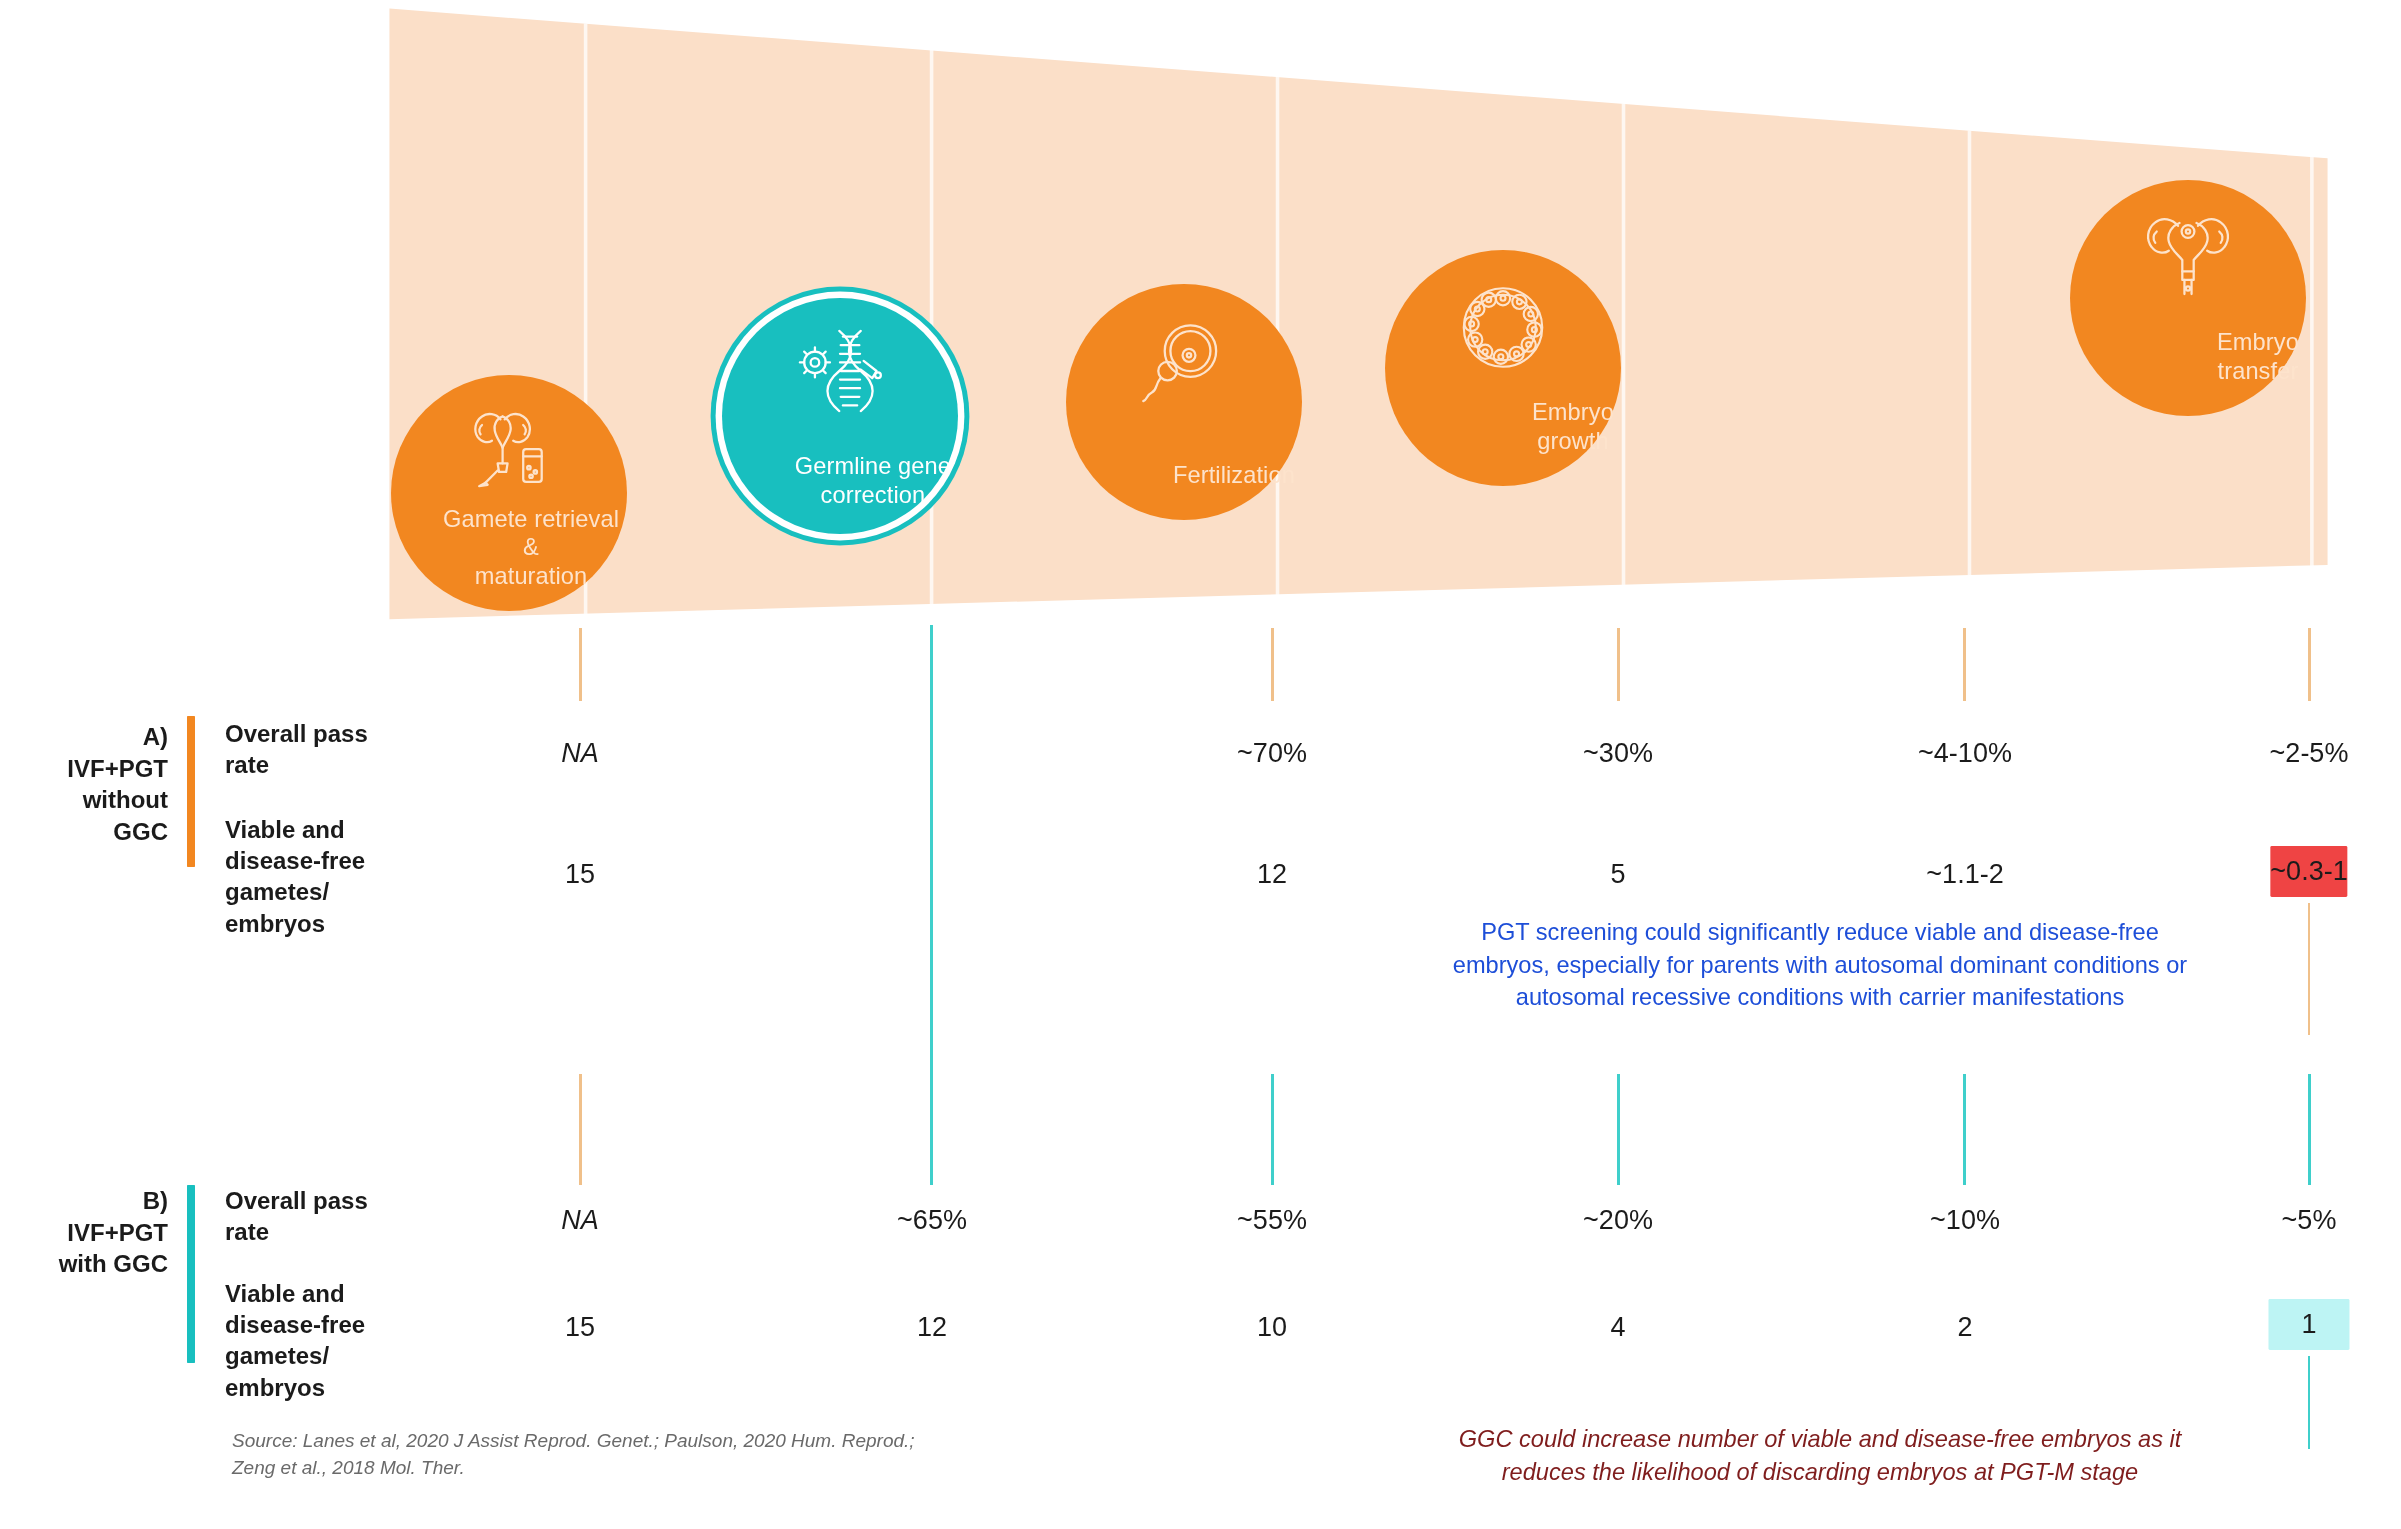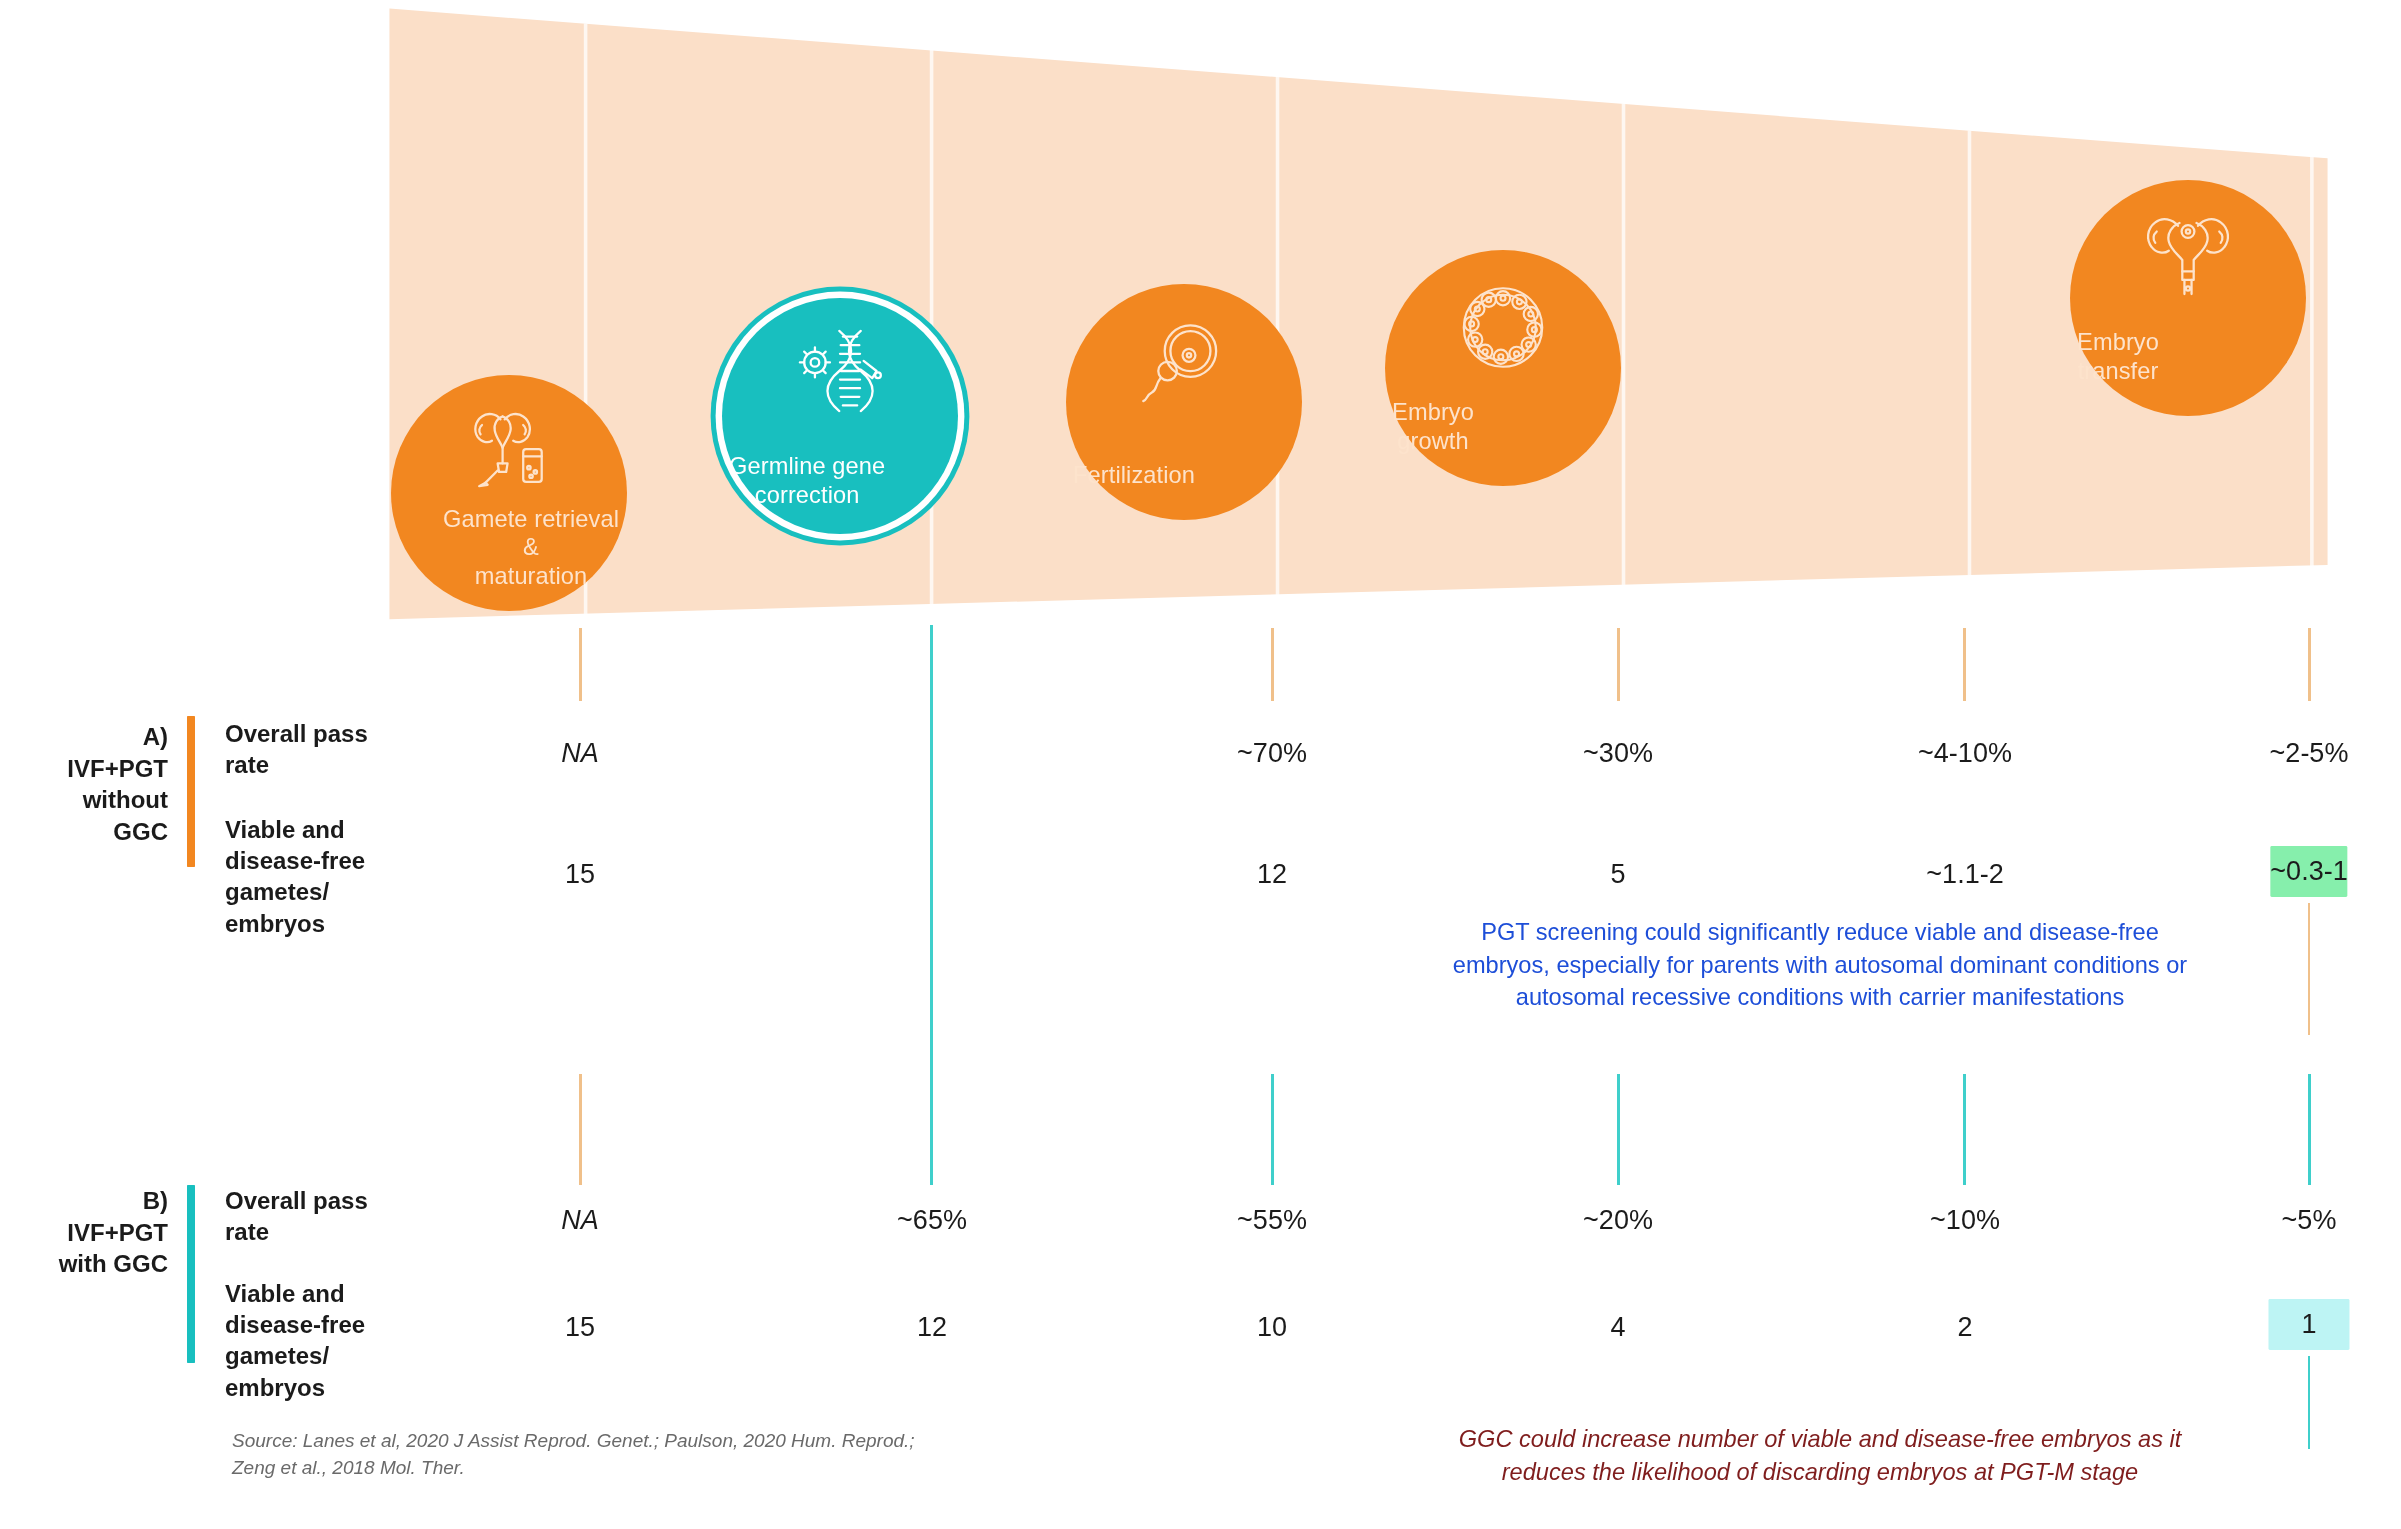--- a/index.html
+++ b/index.html
@@ -14,21 +14,21 @@
   
   #funnel-layer { position: absolute; left: 0; top: 0; width: 2401px; height: 642px; }
 
   
   .stage-circle {
     position: absolute;
     border-radius: 50%;
     background: #F28720;
     display: flex;
     flex-direction: column;
-    align-items: flex-start;
+    align-items: flex-end;
     justify-content: flex-end;
     text-align: center;
     color: #FDE3CC;
   }
   .stage-circle.ggc {
     background: #18BFBF;
     color: #ffffff;
     box-shadow: 0 0 0 6.4px #ffffff, 0 0 0 11.4px #18BFBF;
   }
   .stage-icon { position: absolute; left: 50%; transform: translateX(-50%); }
@@ -69,21 +69,21 @@
   .cell {
     position: absolute;
     font-size: 27px;
     color: #1b1b1b;
     text-align: center;
     transform: translateX(-50%);
     white-space: nowrap;
   }
   .cell.na { font-style: italic; }
   .cell.hl-orange {
-    background: #86efac;
+    background: #ef4444;
     padding: 10px 0;
     border-radius: 1.4px;
   }
   .cell.hl-teal {
     background: #BDF4F4;
     padding: 10px 33px;
     border-radius: 1.4px;
   }
 
   .annot {

